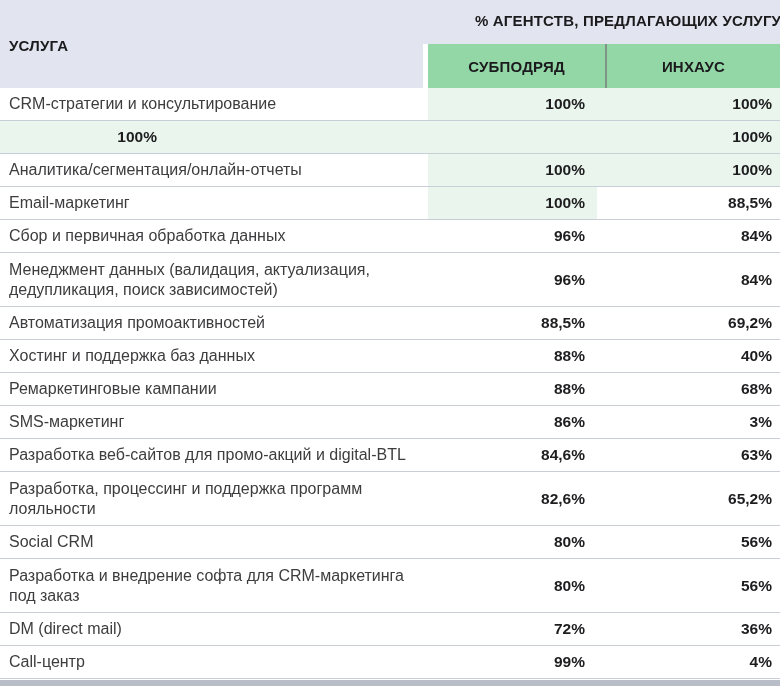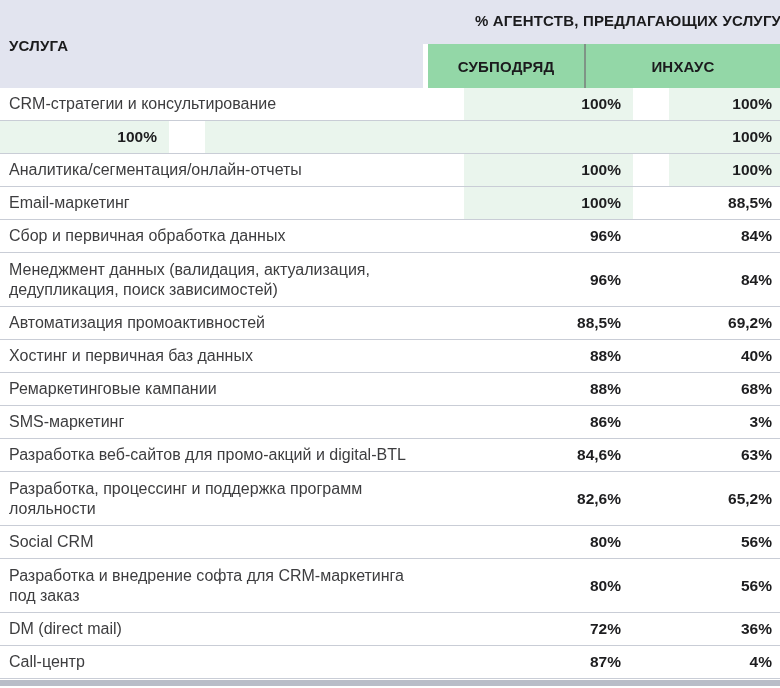--- a/index.html
+++ b/index.html
@@ -41,30 +41,29 @@
     box-sizing:border-box;
   }
   .col-head {
     background:#93d7a7;
     display:flex; align-items:center; justify-content:center;
     font-size:15px; font-weight:bold;
     letter-spacing:0.2px;
     color:#1b1b1d;
     box-sizing:border-box;
   }
-  .col-head.sub { width:156px; }
+  .col-head.sub { width:177px; }
   .col-head.inh { flex:1; border-left:2px solid #7f9486;text-align:center; }
   
   .tbody { }
   .trow {
     display:flex;
     height:33px;
     border-bottom:1px solid #c9cdd6;
     box-sizing:border-box;
-    gap:36px;
   }
   .trow.tall { height:54px; }
   .cell-service {
     width:428px;
     padding:0 14px 0 9px;
     display:flex; align-items:center;
     font-size:16px;
     line-height:1.22;
     color:#3d3d3f;
     box-sizing:border-box;
@@ -129,21 +128,21 @@
     <div class="cell-service">Менеджмент данных (валидация, актуализация, дедупликация, поиск зависимостей)</div>
     <div class="cell-val sub">96%</div>
     <div class="cell-val inh">84%</div>
   </div>
       <div class="trow">
     <div class="cell-service">Автоматизация промоактивностей</div>
     <div class="cell-val sub">88,5%</div>
     <div class="cell-val inh">69,2%</div>
   </div>
       <div class="trow">
-    <div class="cell-service">Хостинг и первичная баз данных</div>
+    <div class="cell-service">Хостинг и поддержка баз данных</div>
     <div class="cell-val sub">88%</div>
     <div class="cell-val inh">40%</div>
   </div>
       <div class="trow">
     <div class="cell-service">Ремаркетинговые кампании</div>
     <div class="cell-val sub">88%</div>
     <div class="cell-val inh">68%</div>
   </div>
       <div class="trow">
     <div class="cell-service">SMS-маркетинг</div>
@@ -170,20 +169,20 @@
     <div class="cell-val sub">80%</div>
     <div class="cell-val inh">56%</div>
   </div>
       <div class="trow">
     <div class="cell-service">DM (direct mail)</div>
     <div class="cell-val sub">72%</div>
     <div class="cell-val inh">36%</div>
   </div>
       <div class="trow">
     <div class="cell-service">Call-центр</div>
-    <div class="cell-val sub">87%</div>
+    <div class="cell-val sub">99%</div>
     <div class="cell-val inh">4%</div>
   </div>
     </div>
 
   <div class="bottom-bar"></div>
 
 </div>
 
 </body></html>

